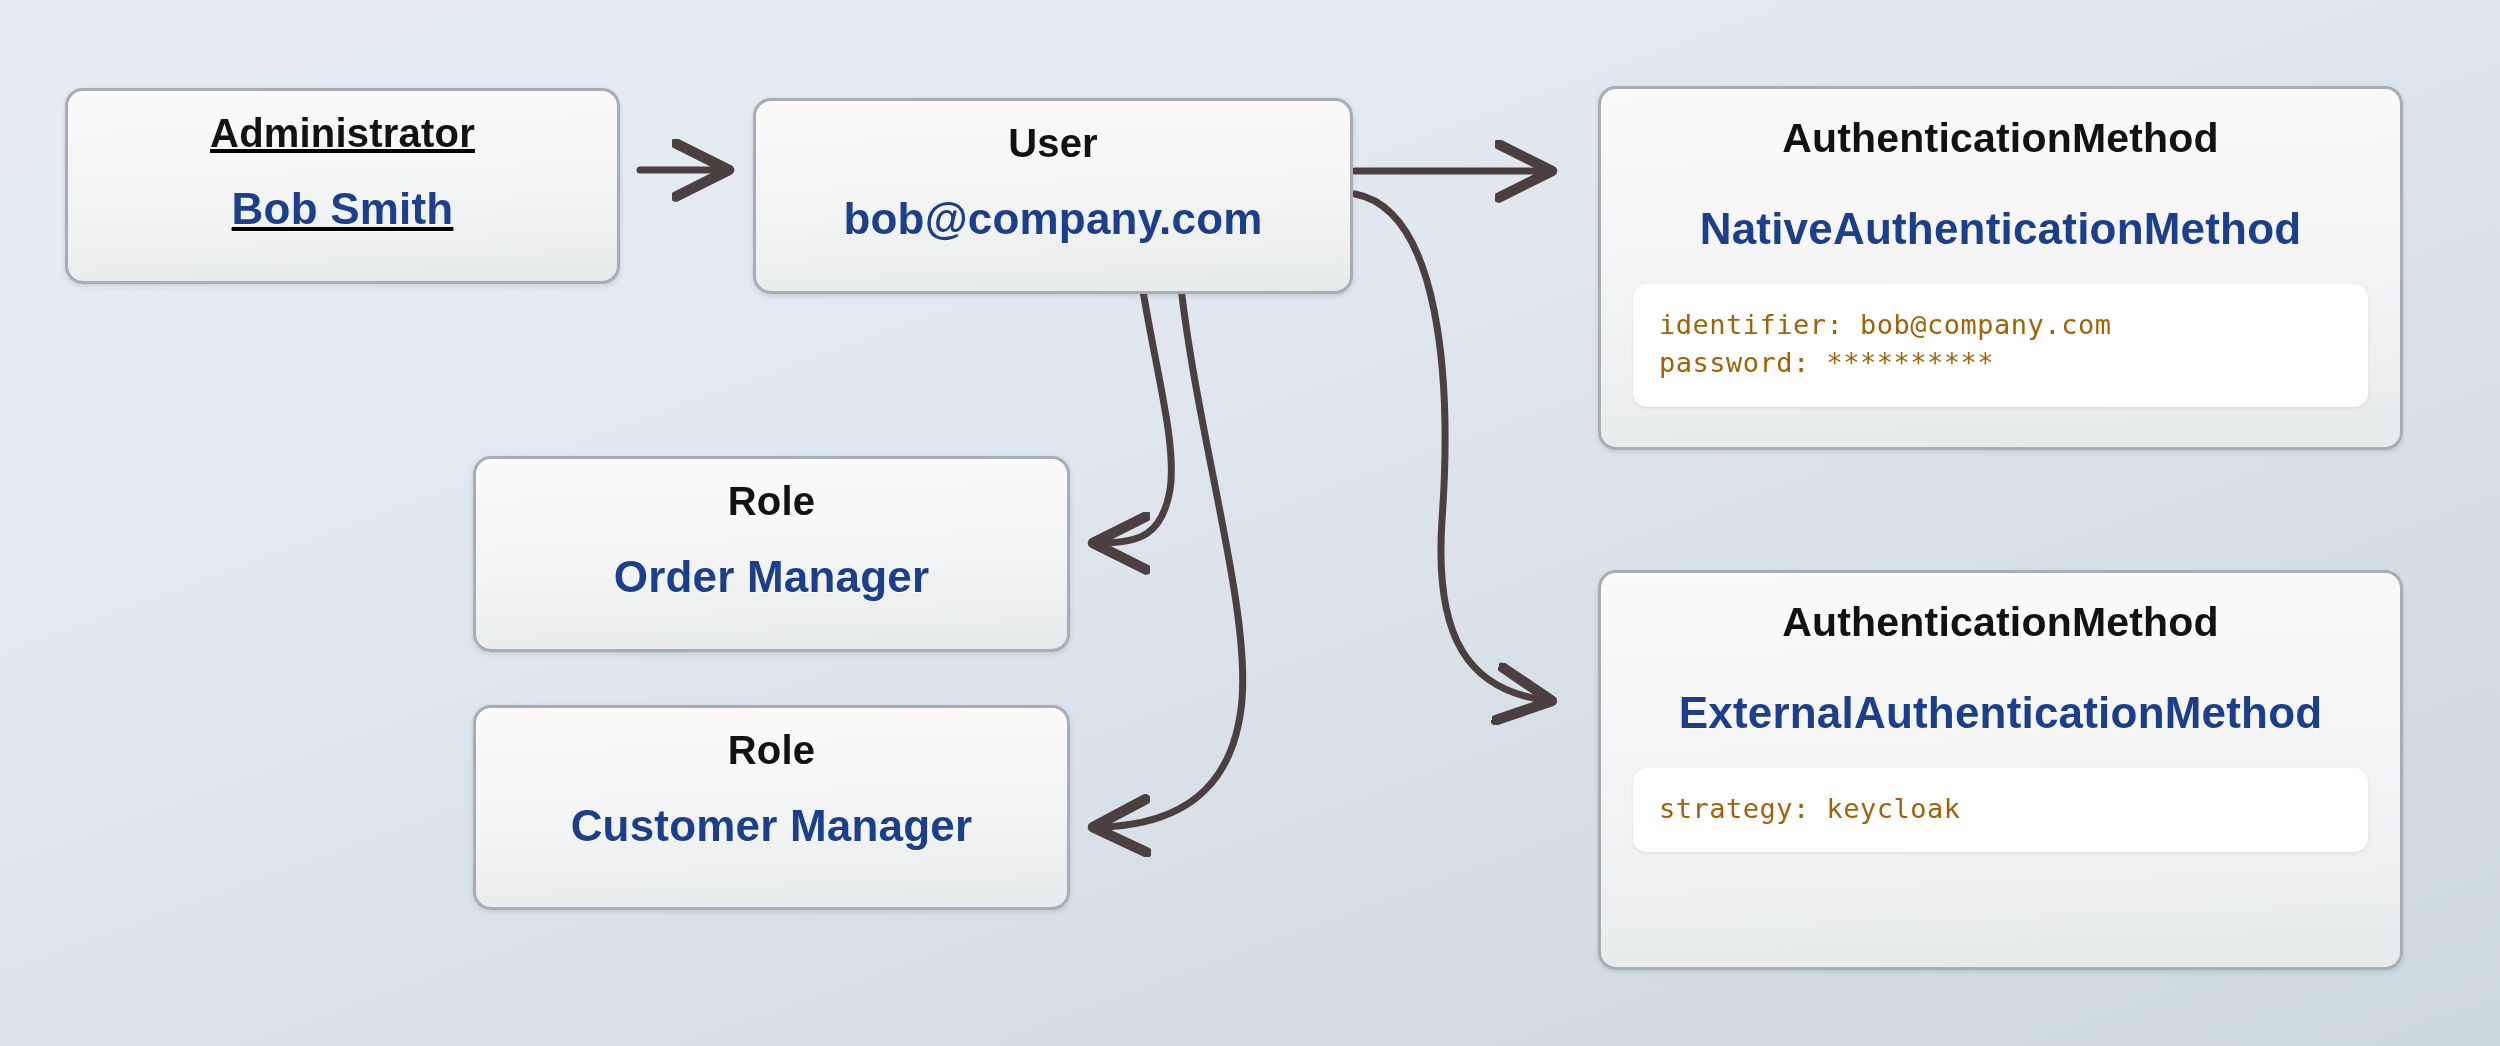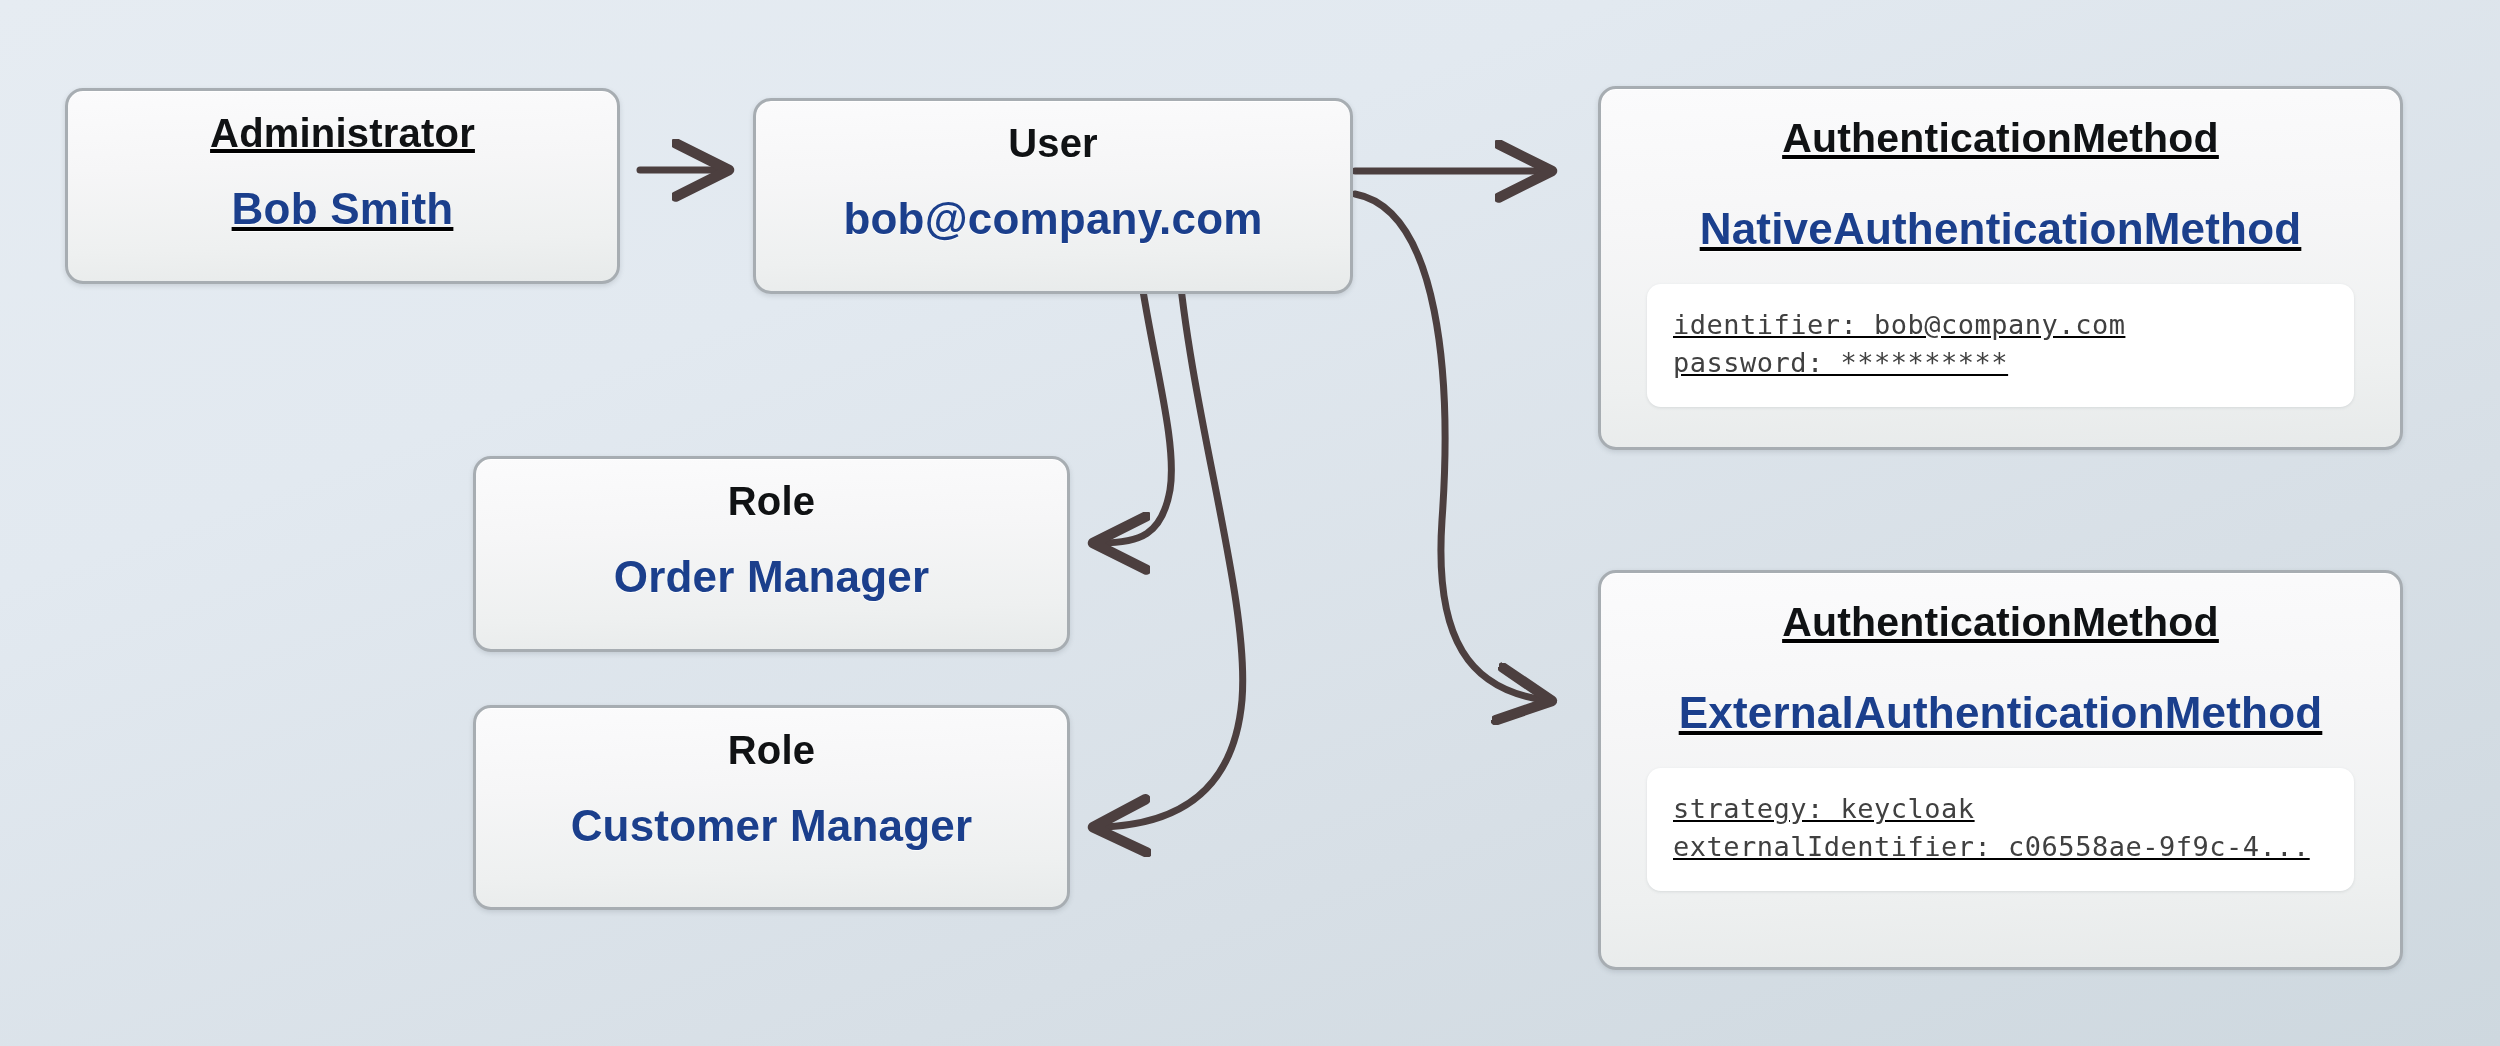--- a/index.html
+++ b/index.html
@@ -50,37 +50,37 @@
     letter-spacing: 0.2px;
     text-shadow: 0 1px 0 rgba(255,255,255,0.85);
     white-space: nowrap;
   }
 
   
   .simple .node-type { font-size: 40px; margin-top: 20px; }
   .simple .node-name { font-size: 44px; margin-top: 28px; }
 
   
-  .detail { padding: 0 46px; text-decoration: underline; }
+  .detail { padding: 0 32px; }
   .detail .node-type { font-size: 41px; margin-top: 26px; }
   .detail .node-name { font-size: 44px; margin-top: 42px; }
   .code-panel {
     margin-top: 30px;
     width: 100%;
     box-sizing: border-box;
     background: #ffffff;
     border-radius: 14px;
     padding: 22px 26px 24px 26px;
     box-shadow: 0 1px 3px rgba(110,120,130,0.18);
   }
   .code-line {
     font-family: "DejaVu Sans Mono", "Liberation Mono", monospace;
     font-size: 27px;
     line-height: 1.42;
-    color: #404040;
+    color: #a16207;
     white-space: pre;
     letter-spacing: 0.5px;
   }
 
   
   #node-administrator { left: 65px;   top: 88px;  width: 555px;  height: 196px; text-decoration: underline; }
   #node-user          { left: 753px;  top: 98px;  width: 600px;  height: 196px; }
   #node-role-order    { left: 473px;  top: 456px; width: 597px;  height: 196px; }
   #node-role-customer { left: 473px;  top: 705px; width: 597px;  height: 205px; }
   #node-auth-native   { left: 1598px; top: 86px;  width: 805px;  height: 364px; }
@@ -146,17 +146,16 @@
       <div class="code-line">identifier: bob@company.com</div>
       <div class="code-line">password: **********</div>
     </div>
   </div>
 
   <div class="node detail" id="node-auth-external">
     <div class="node-type">AuthenticationMethod</div>
     <div class="node-name">ExternalAuthenticationMethod</div>
     <div class="code-panel">
       <div class="code-line">strategy: keycloak</div>
-      <div class="code-line">externalIdentifier: c06558ae-9f9c-4...</div>
     </div>
   </div>
 
 </div>
 
 </body></html>

